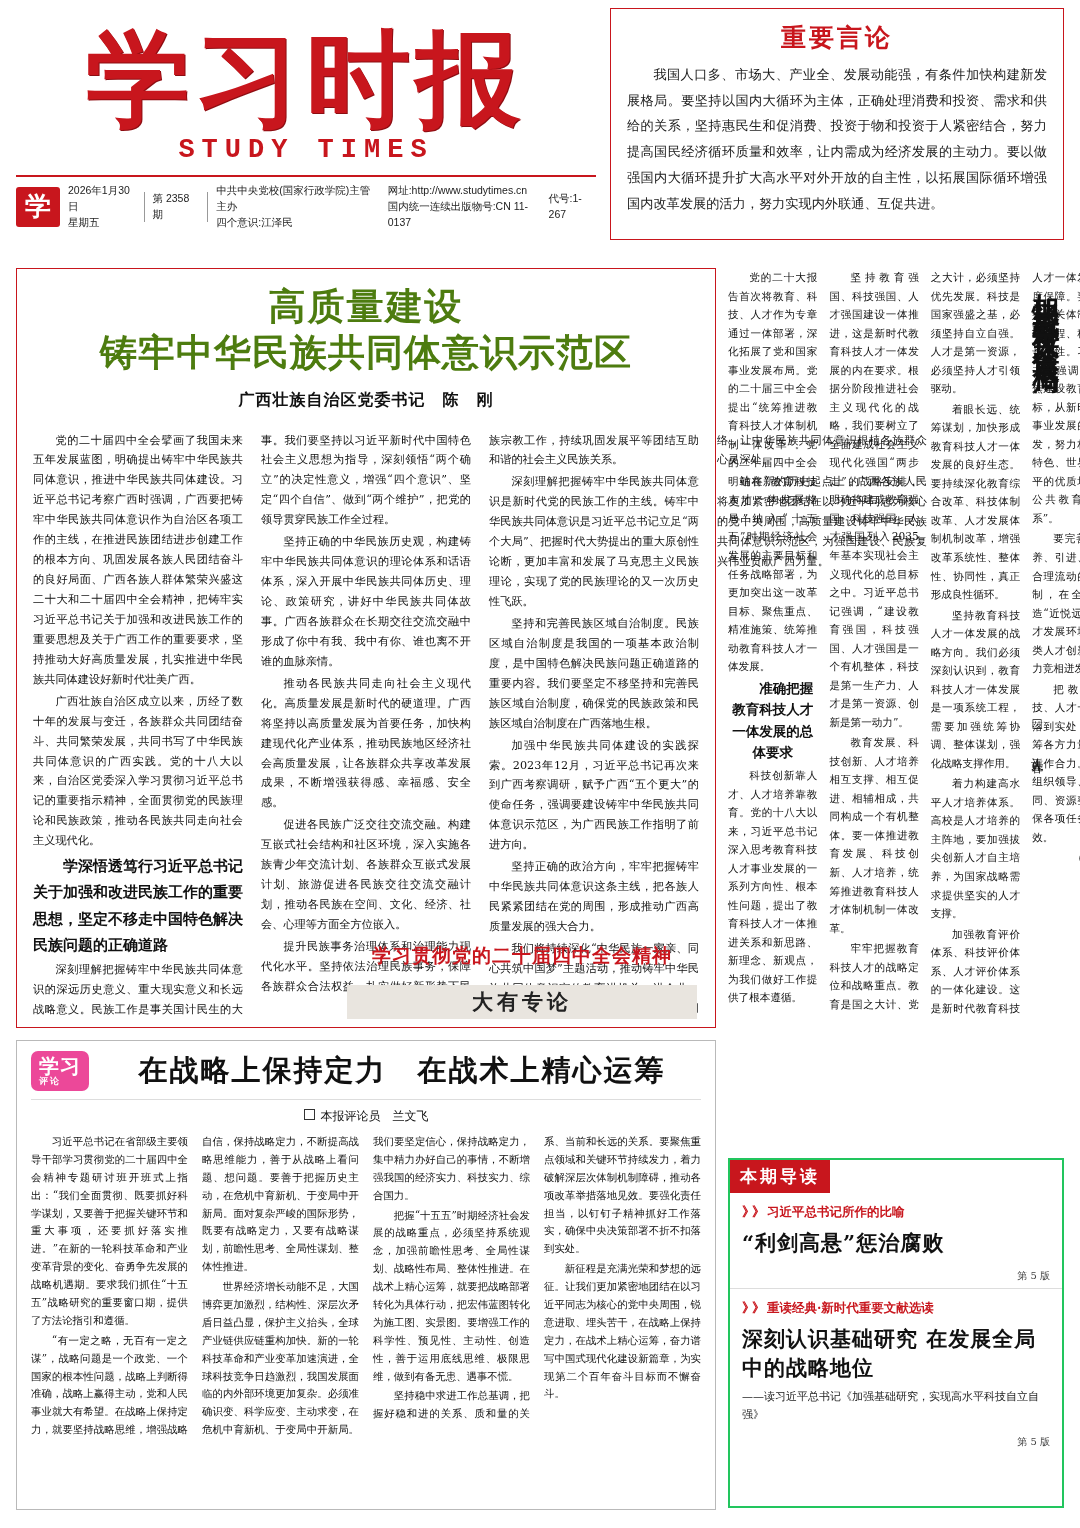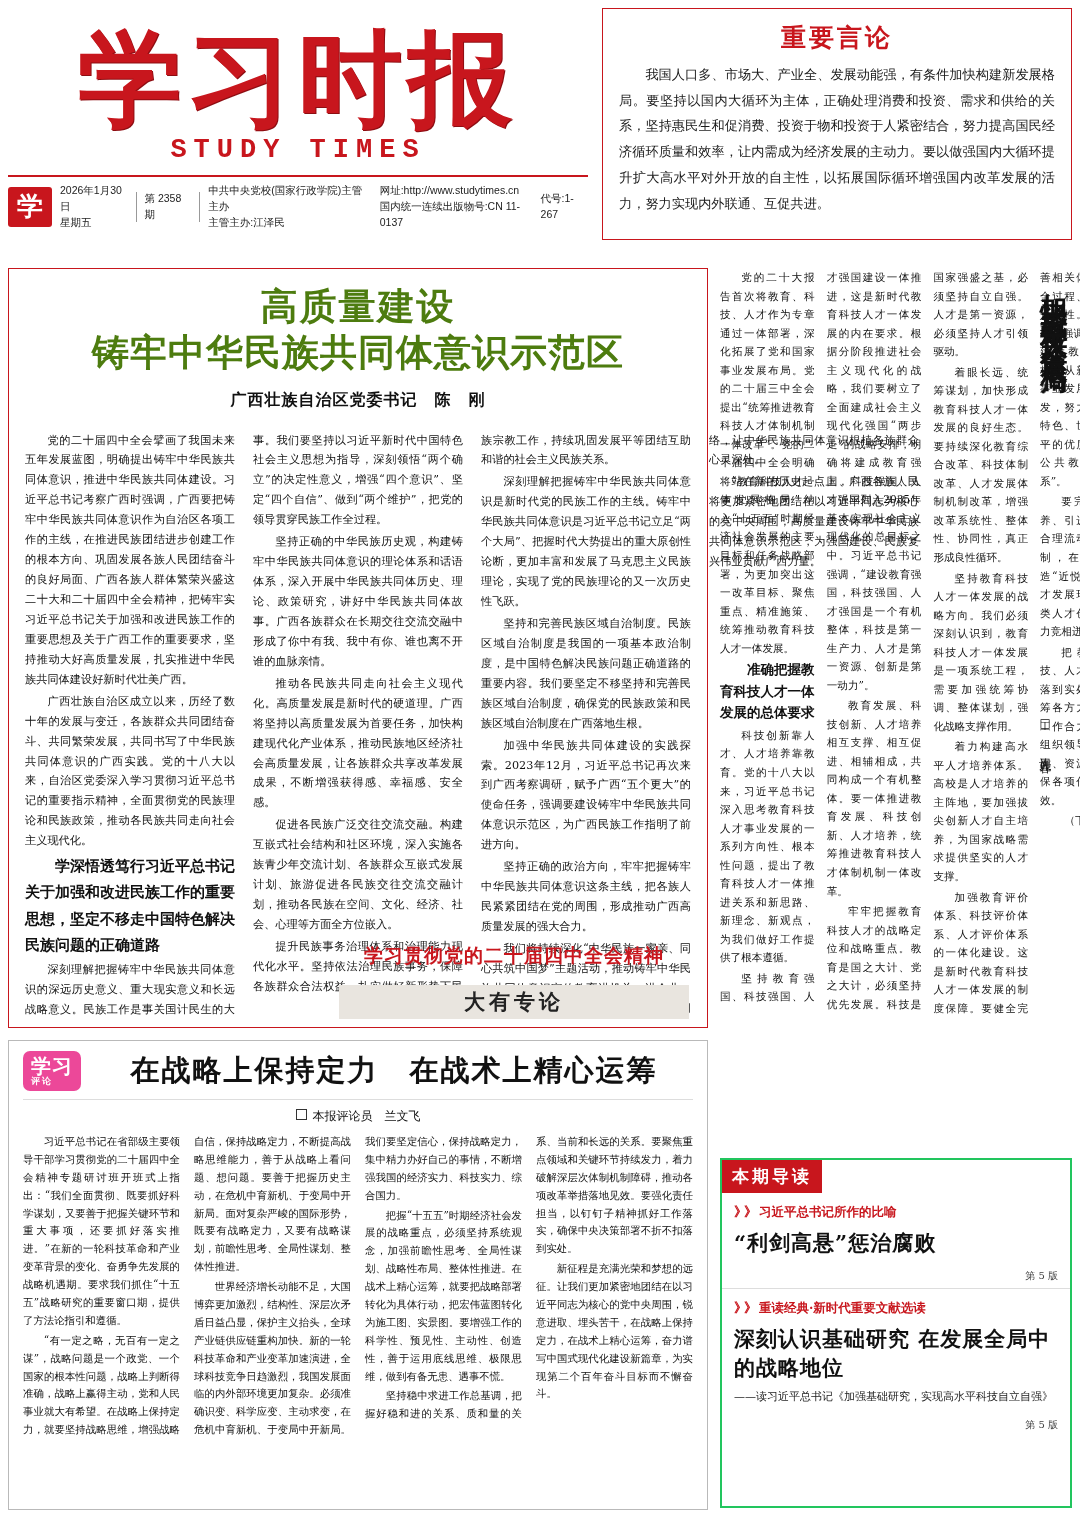--- a/index.html
+++ b/index.html
@@ -12,21 +12,21 @@
     font-family: "DejaVu Serif", "Liberation Serif", serif;
     color: #111;
     position: relative;
     overflow: hidden;
   }
   .page {
     position: relative;
     width: 1080px;
     height: 1432px;
     box-sizing: border-box;
-    padding: 8px 8px;
+    padding: 8px 16px;
   }
 
   
   .masthead {
     display: flex;
     align-items: flex-start;
     gap: 14px;
     height: 250px;
   }
   .masthead-left {
@@ -348,21 +348,21 @@
           <span>2026年1月30日</span>
           <span>星期五</span>
         </div>
         <div class="meta-divider"></div>
         <div class="meta-col">
           <span>第 2358 期</span>
         </div>
         <div class="meta-divider"></div>
         <div class="meta-wide">
           <span>中共中央党校(国家行政学院)主管主办</span>
-          <span>主管主办:江泽民</span>
+          <span>四个意识:江泽民</span>
         </div>
         <div class="meta-wide">
           <span>网址:http://www.studytimes.cn</span>
           <span>国内统一连续出版物号:CN 11-0137</span>
         </div>
         <div class="meta-wide">
           <span>代号:1-267</span>
         </div>
       </div>
     </div>

